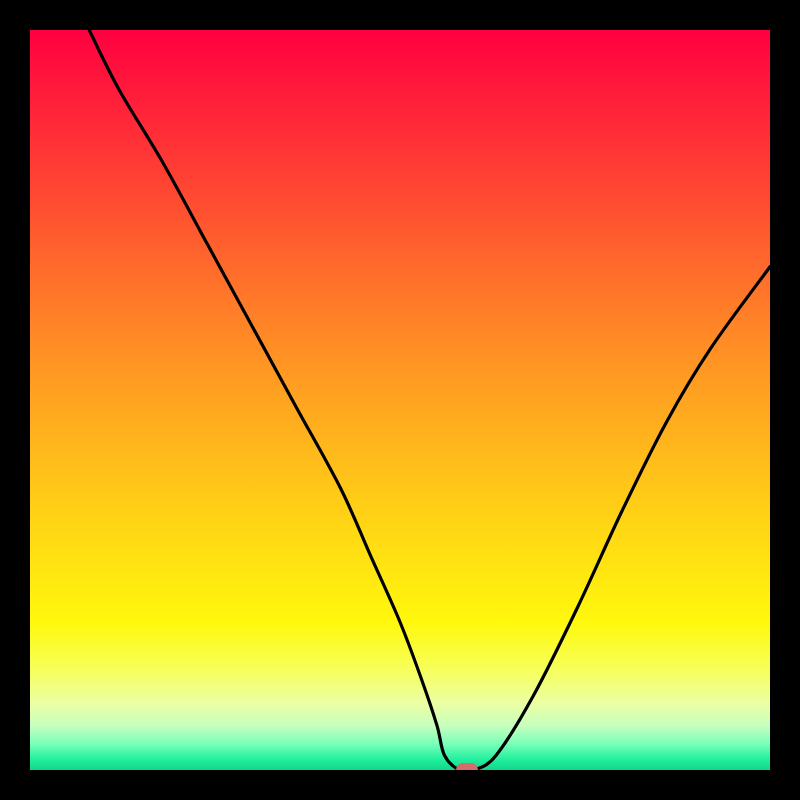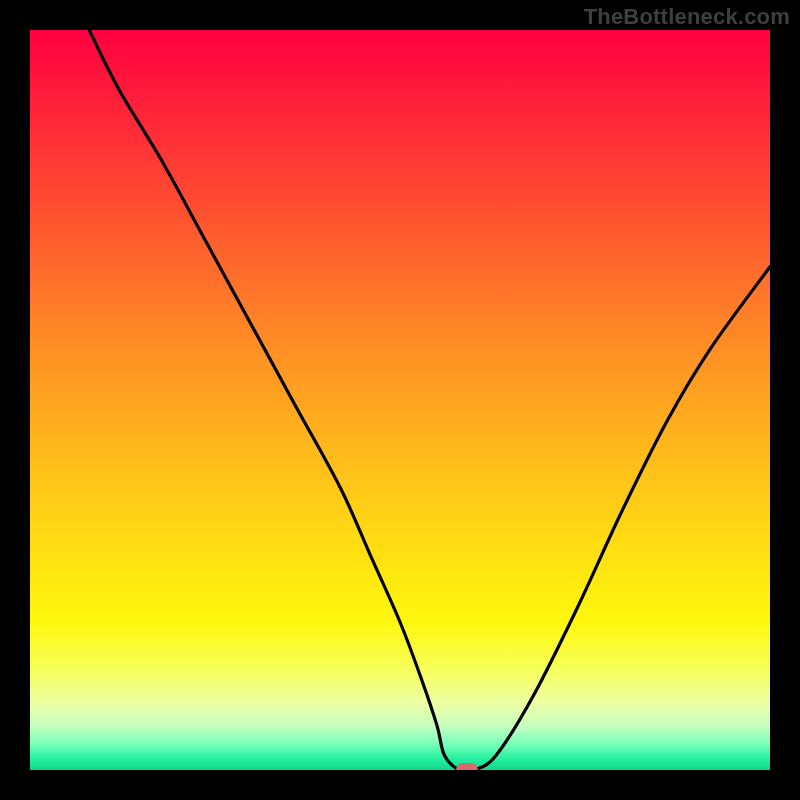--- a/index.html
+++ b/index.html
@@ -71,21 +71,20 @@
     border-radius: 7px;
     background: #d66b6b;
     transform: translate(-50%, -50%);
     z-index: 12;
   }
 </style>
 </head>
 <body>
 
 <div class="frame">
-  <div class="watermark">TheBottleneck.com</div>
 
   <div class="plot">
     <div class="gradient"></div>
 
     <svg class="curve" viewBox="0 0 740 740" preserveAspectRatio="none">
       <path id="curve-path" d="M 59.2 0 C 64.13333333333334 9.866666666666655 76.46666666666667 36.99999999999993 88.8 59.19999999999993 C 101.13333333333333 81.39999999999993 118.39999999999999 107.30000000000003 133.2 133.20000000000005 C 148 159.10000000000005 162.79999999999998 187.4666666666667 177.6 214.60000000000002 C 192.4 241.73333333333335 207.2 268.8666666666667 222 296 C 236.8 323.1333333333333 251.59999999999997 350.2666666666667 266.4 377.40000000000003 C 281.2 404.53333333333336 298.4666666666667 434.1333333333333 310.8 458.8 C 323.1333333333333 483.4666666666667 330.53333333333336 503.2 340.40000000000003 525.4 C 350.2666666666667 547.6 361.3666666666667 571.0333333333333 370 592 C 378.6333333333333 612.9666666666667 386.03333333333336 633.9333333333334 392.20000000000005 651.2 C 398.36666666666673 668.4666666666667 403.30000000000007 683.2666666666667 407.00000000000006 695.6 C 410.70000000000005 707.9333333333334 410.70000000000005 717.8000000000001 414.40000000000003 725.2 C 418.1 732.6 424.26666666666665 737.5333333333333 429.2 740 C 434.1333333333333 742.4666666666667 437.8333333333333 742.4666666666667 444 740 C 450.1666666666667 737.5333333333333 456.3333333333333 737.5333333333334 466.2 725.2 C 476.06666666666666 712.8666666666667 489.6333333333334 690.6666666666666 503.20000000000005 666 C 516.7666666666668 641.3333333333334 532.8000000000001 608.0333333333334 547.6 577.2 C 562.4 546.3666666666667 577.2 511.8333333333333 592 481 C 606.8 450.1666666666667 621.5999999999999 419.33333333333337 636.4 392.20000000000005 C 651.2 365.0666666666667 663.5333333333334 344.1000000000001 680.8000000000001 318.20000000000005 C 698.0666666666667 292.3 730.1333333333333 250.36666666666665 740 236.79999999999995" fill="none" stroke="#000" stroke-width="3.2" stroke-linecap="round" stroke-linejoin="round"></path>
     </svg>
 
     <div class="marker" id="min-marker" style="left: 436.6px; top: 740px;"></div>
   </div>

